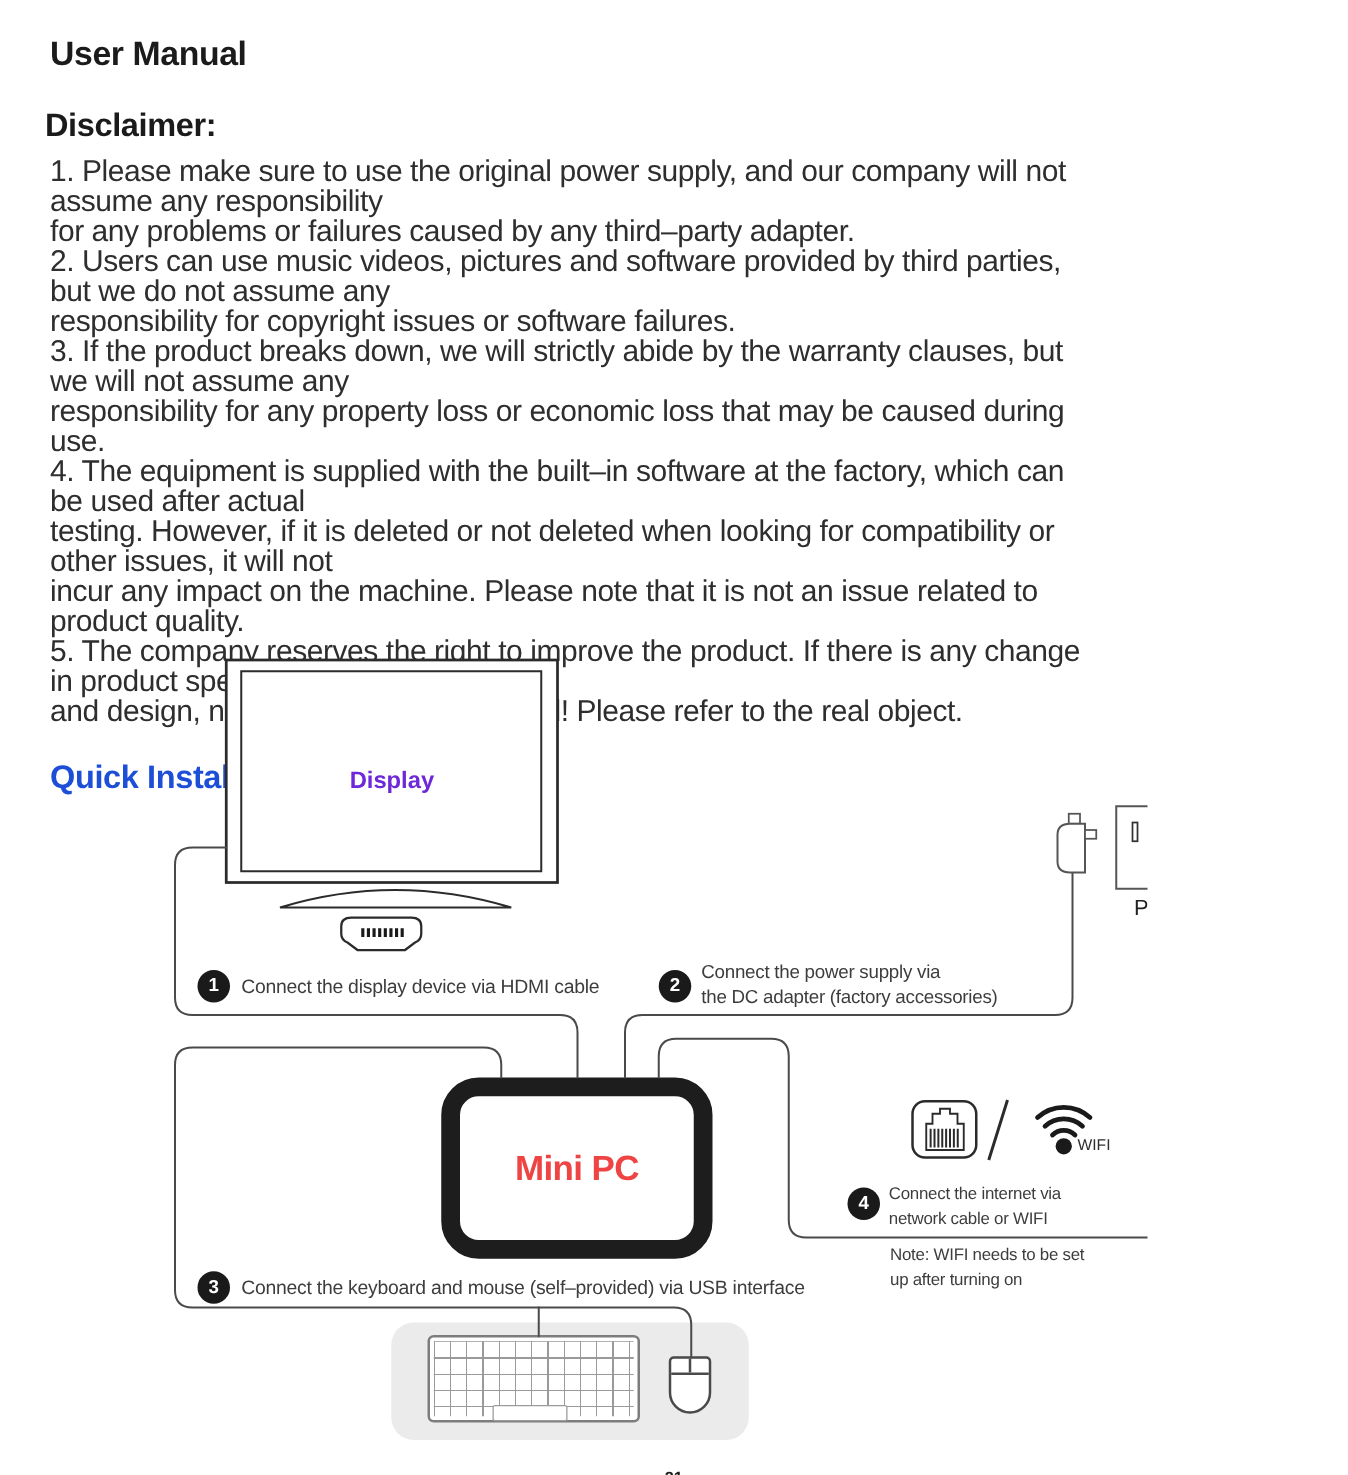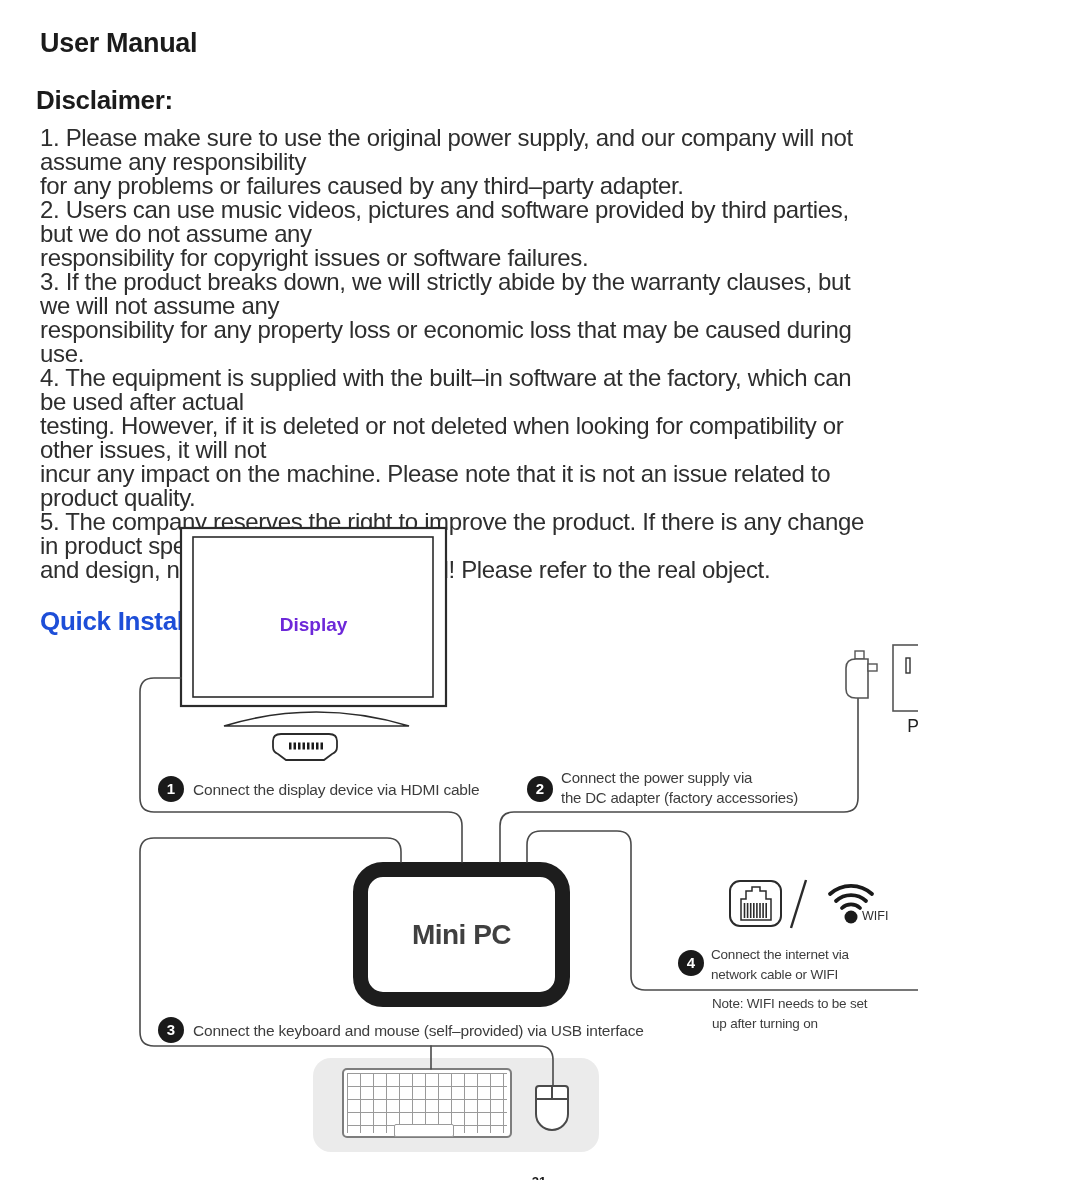--- a/index.html
+++ b/index.html
@@ -16,21 +16,21 @@
   
   .diagram{position:absolute;left:0;top:510px;width:1078px;height:670px;}
   .diagram svg.underlay{position:absolute;left:0;top:0;z-index:2;pointer-events:none;}
   .shape{position:absolute;z-index:1;}
   .lbl{position:absolute;z-index:3;}
   .display-label{left:181px;top:104px;width:265px;text-align:center;
                  font-size:19px;font-weight:700;color:#6d28d9;}
   .minipc{left:353px;top:352px;width:217px;height:145px;box-sizing:border-box;
           border:15px solid #1d1d1d;border-radius:30px;background:#fff;z-index:1;position:absolute;
           display:flex;align-items:center;justify-content:center;}
-  .minipc span{font-size:28px;font-weight:700;color:#404040;letter-spacing:-0.5px;}
+  .minipc span{font-size:28px;font-weight:700;color:#ef4444;letter-spacing:-0.5px;}
   .badge{position:absolute;z-index:3;width:26px;height:26px;border-radius:50%;background:#1a1a1a;
          color:#fff;font-size:15px;font-weight:700;text-align:center;line-height:26px;}
   .b1{left:158px;top:266px;} .b2{left:527px;top:266px;}
   .b3{left:158px;top:507px;} .b4{left:678px;top:440px;}
   .step{position:absolute;z-index:3;color:#3d3d3d;letter-spacing:-0.2px;}
   .s1{left:193px;top:271px;font-size:15.5px;}
   .s2{left:561px;top:258px;font-size:15px;line-height:20px;white-space:pre-line;}
   .s3{left:193px;top:512px;font-size:15.5px;}
   .s4{left:711px;top:435px;font-size:13.5px;line-height:19.5px;white-space:pre-line;}
   .note{left:712px;top:484px;font-size:13.5px;line-height:19.5px;white-space:pre-line;

